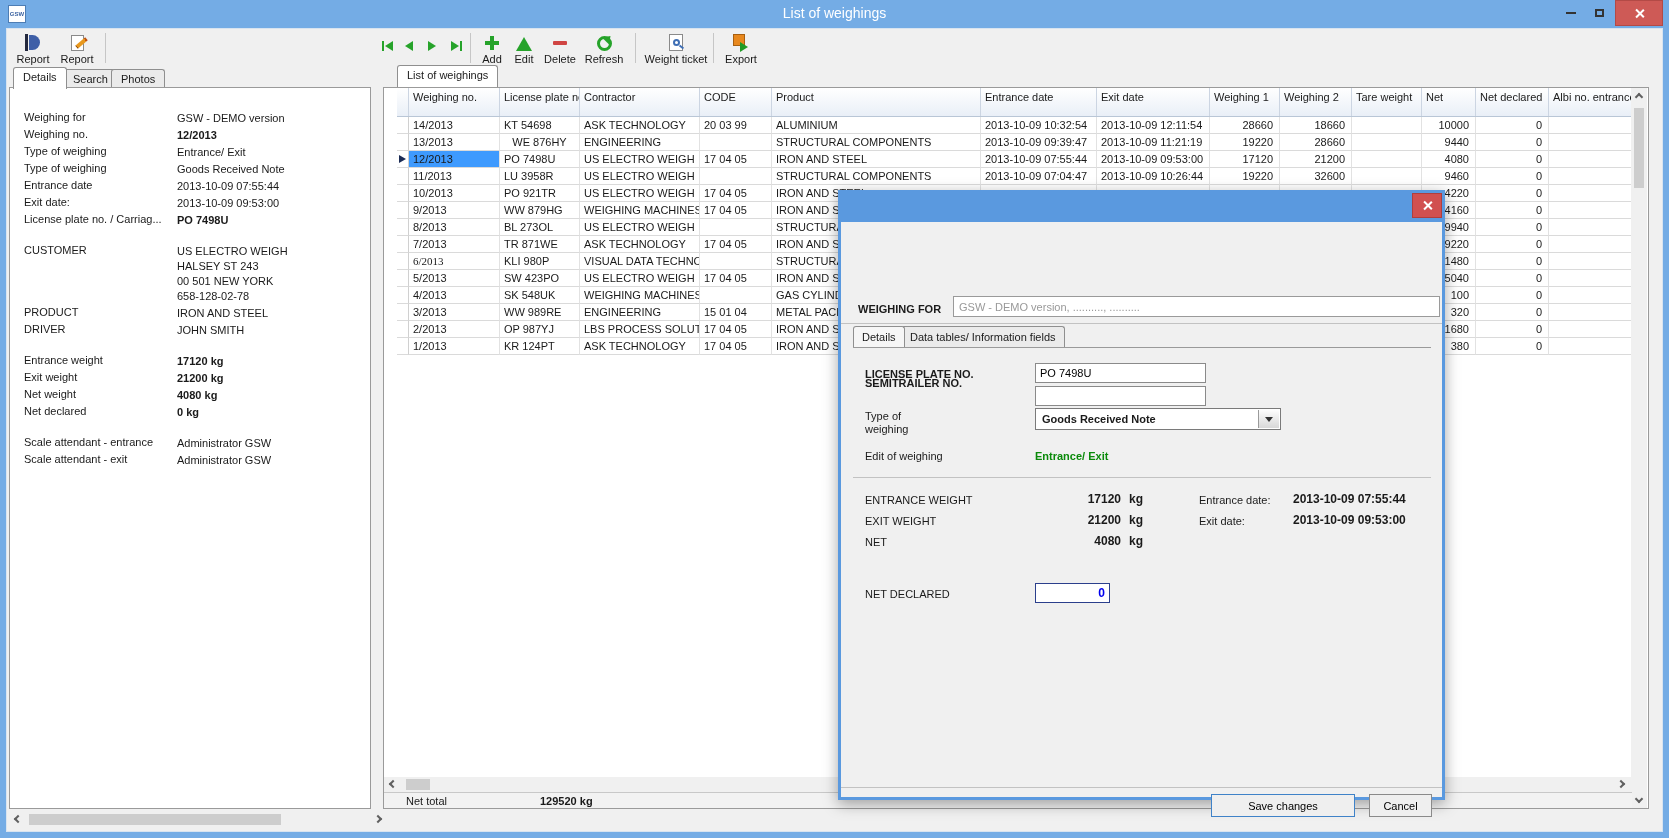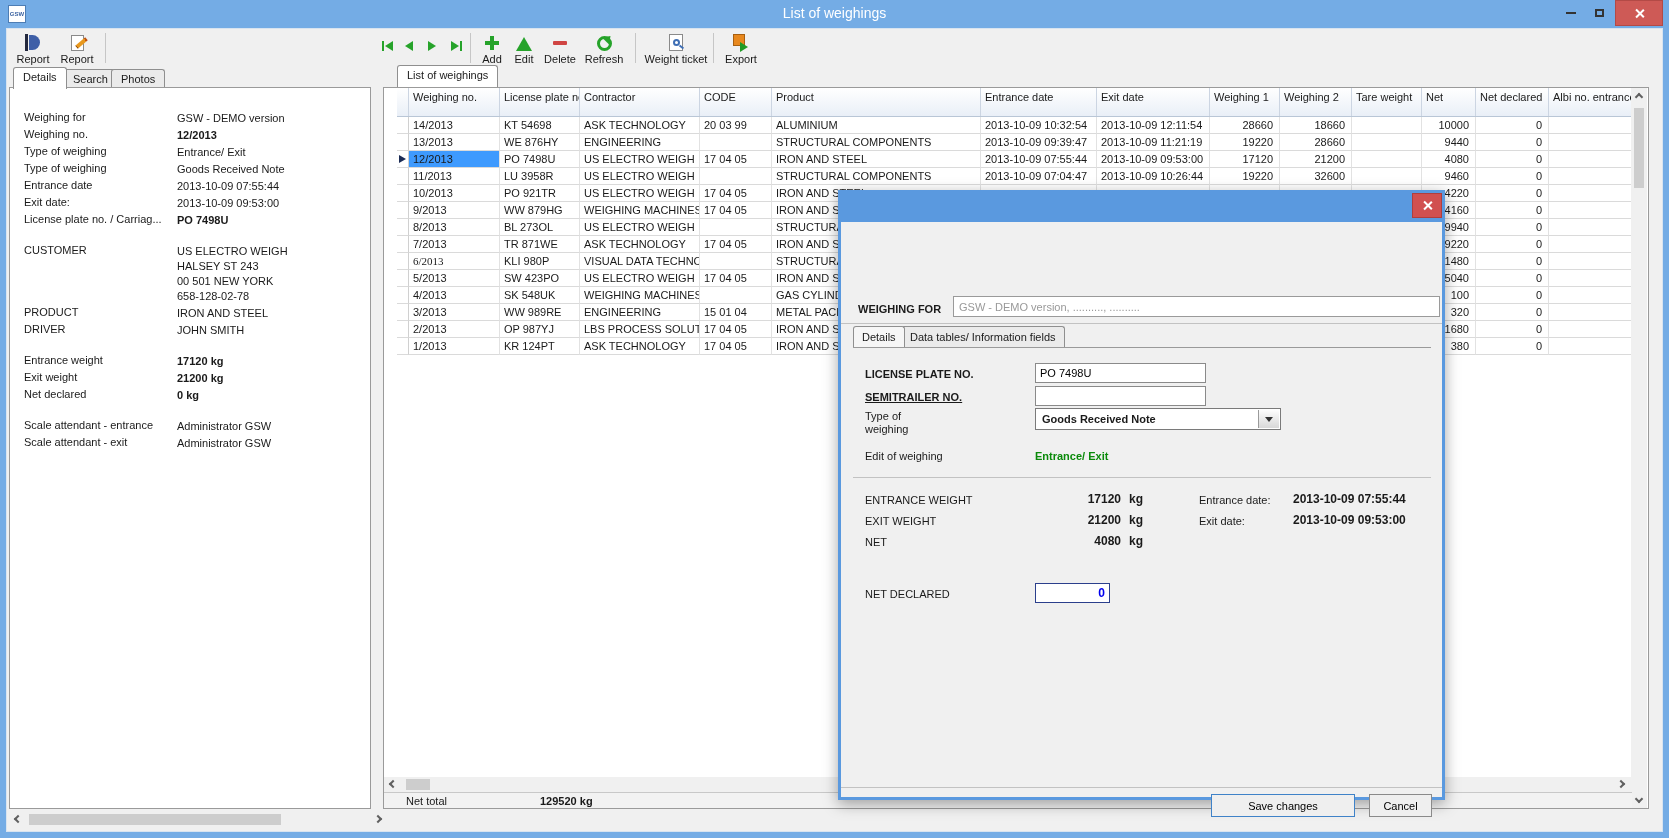--- a/index.html
+++ b/index.html
@@ -289,20 +289,24 @@
           <div class="kv-spacer"></div>
           <div class="kv-row">
             <div class="k">Entrance weight</div>
             <div class="v b">17120 kg</div>
           </div>
           <div class="kv-row">
             <div class="k">Exit weight</div>
             <div class="v b">21200 kg</div>
           </div>
           <div class="kv-row">
+            <div class="k">Net weight</div>
+            <div class="v b">4080 kg</div>
+          </div>
+          <div class="kv-row">
             <div class="k">Net declared</div>
             <div class="v b">0 kg</div>
           </div>
           <div class="kv-spacer"></div>
           <div class="kv-row">
             <div class="k">Scale attendant - entrance</div>
             <div class="v">Administrator GSW</div>
           </div>
           <div class="kv-row">
             <div class="k">Scale attendant - exit</div>
@@ -351,21 +355,21 @@
             <div class="gcell num" style="width: 70px;">28660</div>
             <div class="gcell num" style="width: 72px;">18660</div>
             <div class="gcell num" style="width: 70px;"></div>
             <div class="gcell num" style="width: 54px;">10000</div>
             <div class="gcell num" style="width: 73px;">0</div>
             <div class="gcell" style="width: 91px;"></div>
           </div>
           <div class="grow">
             <div class="gsel"></div>
             <div class="gcell" style="width: 91px;">13/2013</div>
-            <div class="gcell" style="width: 80px;">WE 876HY</div>
+            <div class="gcell" style="width: 80px; text-align: center;">WE 876HY</div>
             <div class="gcell" style="width: 120px;">ENGINEERING</div>
             <div class="gcell" style="width: 72px;"></div>
             <div class="gcell" style="width: 209px;">STRUCTURAL COMPONENTS</div>
             <div class="gcell" style="width: 116px;">2013-10-09 09:39:47</div>
             <div class="gcell" style="width: 113px;">2013-10-09 11:21:19</div>
             <div class="gcell num" style="width: 70px;">19220</div>
             <div class="gcell num" style="width: 72px;">28660</div>
             <div class="gcell num" style="width: 70px;"></div>
             <div class="gcell num" style="width: 54px;">9440</div>
             <div class="gcell num" style="width: 73px;">0</div>
@@ -607,21 +611,21 @@
       <input class="wfor-input" value="GSW - DEMO version, .........., .........." style="">
       <div class="dlg-groove" style="top:101px;"></div>
 
       <div class="dlg-tab active" style="left:12px;">Details</div>
       <div class="dlg-tab" style="left:60px;">Data tables/ Information fields</div>
       <div class="dlg-tabline"></div>
 
       <span class="fld-label" style="top:146px;">LICENSE PLATE NO.</span>
       <input class="fld-input" style="top: 141px;" value="PO 7498U">
 
-      <span class="fld-label" style="top:169px;text-decoration:underline;">SEMITRAILER NO.</span>
+      <span class="fld-label" style="top:155px;">SEMITRAILER NO.</span>
       <input class="fld-input" style="top: 164px;" value="">
 
       <span class="fld-label plain" style="top:188px; width:80px; line-height:13px;">Type of weighing</span>
       <div class="combo">
         <span class="txt">Goods Received Note</span>
         <span class="btn">
             <i></i>
           </span>
       </div>
 

